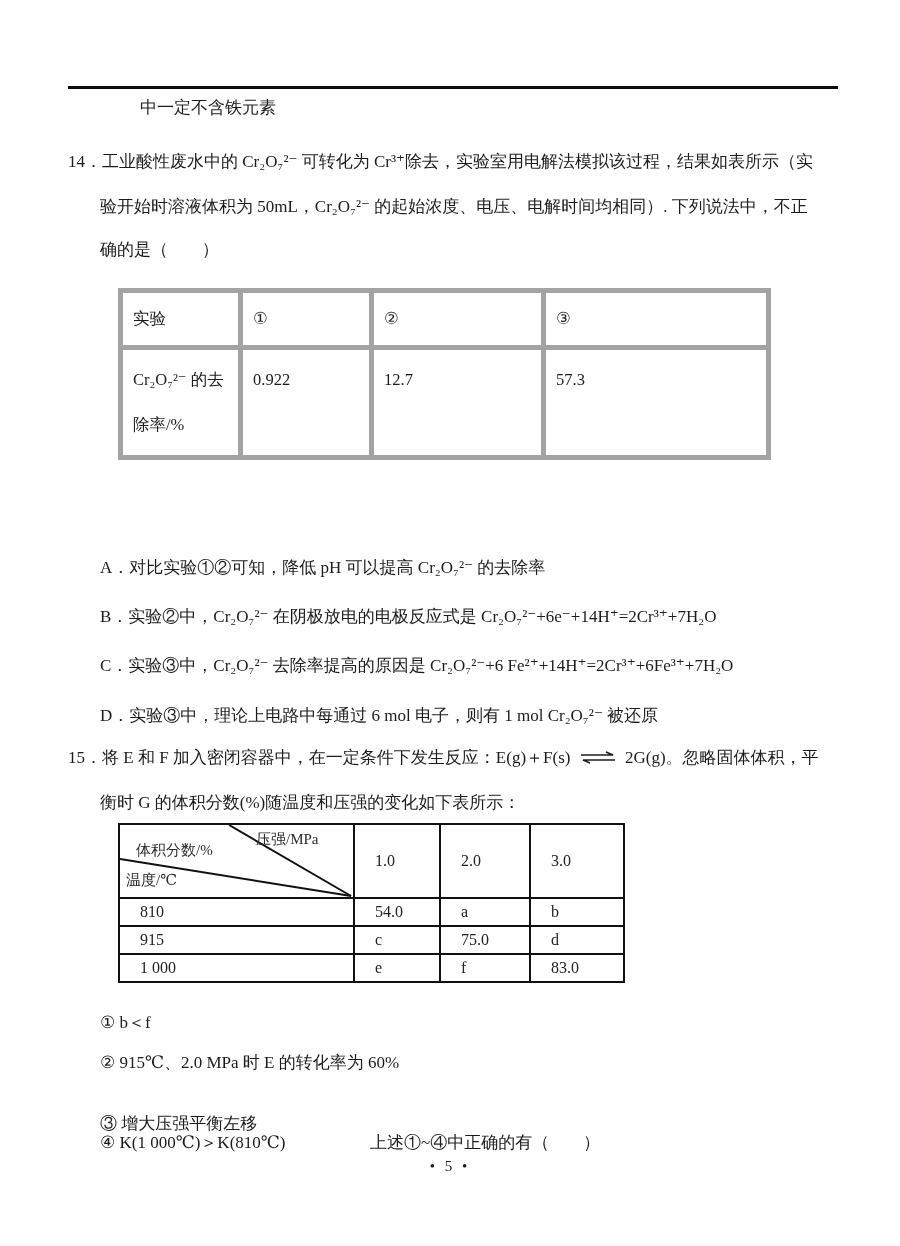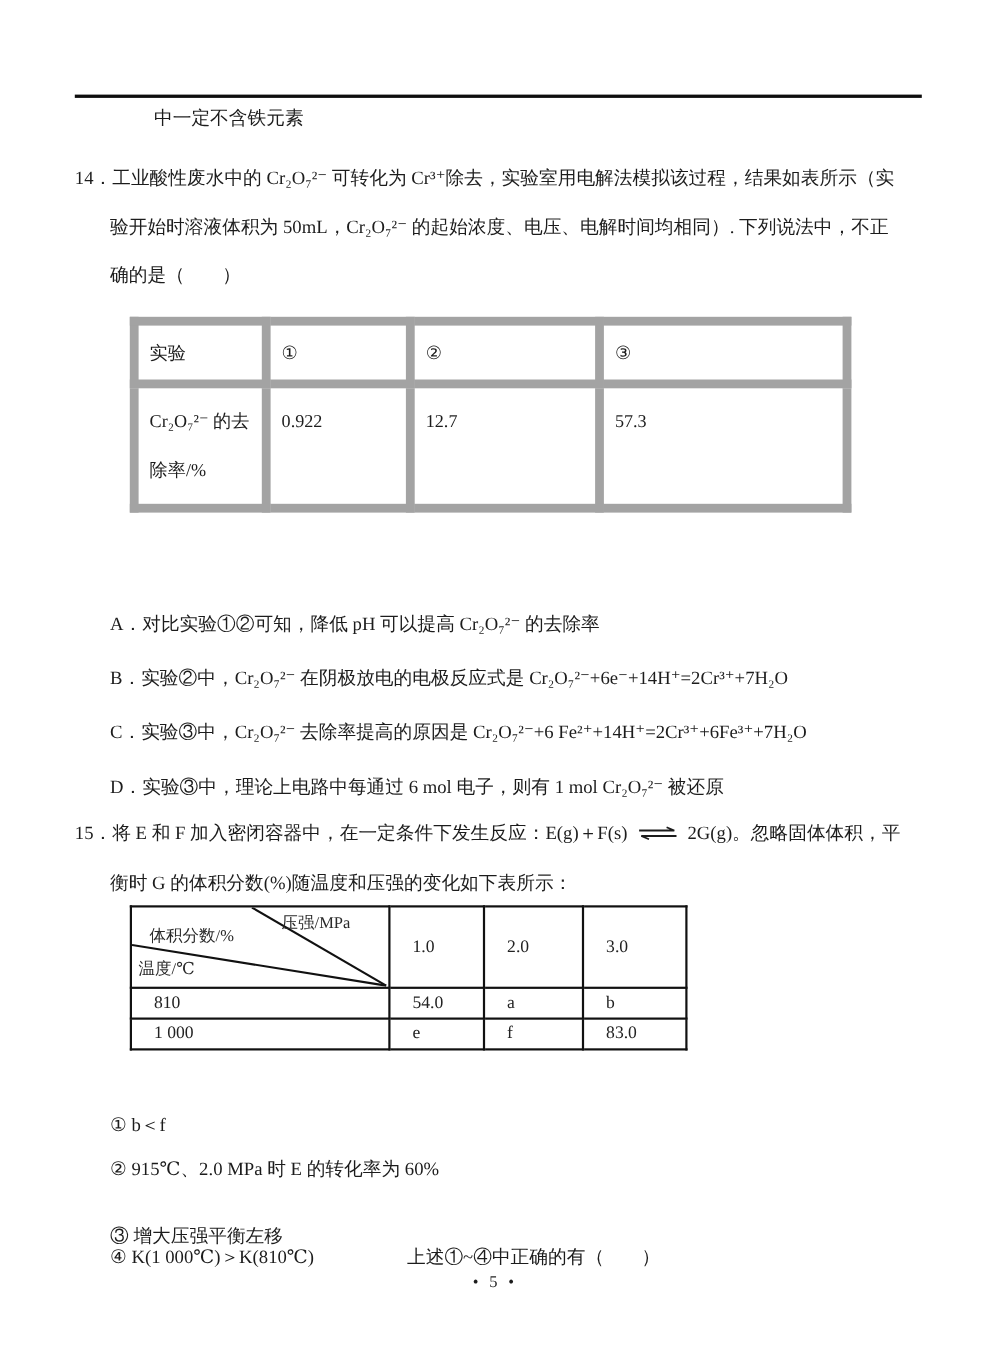--- a/index.html
+++ b/index.html
@@ -15,21 +15,21 @@
     position: absolute; left: 68px; top: 86px; width: 770px; height: 3px;
     background: #0d0d0d;
   }
   
   table.t1 {
     position: absolute; left: 118px; top: 288px;
     border-collapse: collapse; table-layout: fixed;
     font-size: 16.5px; color: #1c1c1c;
   }
   table.t1 td {
-    border: 8px solid #a3a3a3;
+    border: 5px solid #a3a3a3;
     padding: 8px 10px;
     vertical-align: top;
     line-height: 2.7;
     white-space: normal;
   }
   table.t1 tr.hdr td { vertical-align: middle; line-height: 1.3; }
   
   table.t2 {
     position: absolute; left: 118px; top: 823px;
     border-collapse: collapse; table-layout: fixed;
@@ -126,20 +126,26 @@
     <th>2.0</th>
     <th>3.0</th>
   </tr>
   <tr style="height:28px;">
     <td>810</td>
     <td>54.0</td>
     <td>a</td>
     <td>b</td>
   </tr>
   <tr style="height:28px;">
+    <td>915</td>
+    <td>c</td>
+    <td>75.0</td>
+    <td>d</td>
+  </tr>
+  <tr style="height:28px;">
     <td>1 000</td>
     <td>e</td>
     <td>f</td>
     <td>83.0</td>
   </tr>
 </tbody>
   </table>
 
 <div class="abs" style="left:100px; top:1012px;">① b＜f</div>
 <div class="abs" style="left:100px; top:1052px;">② 915℃、2.0 MPa 时 E 的转化率为 60%</div>

